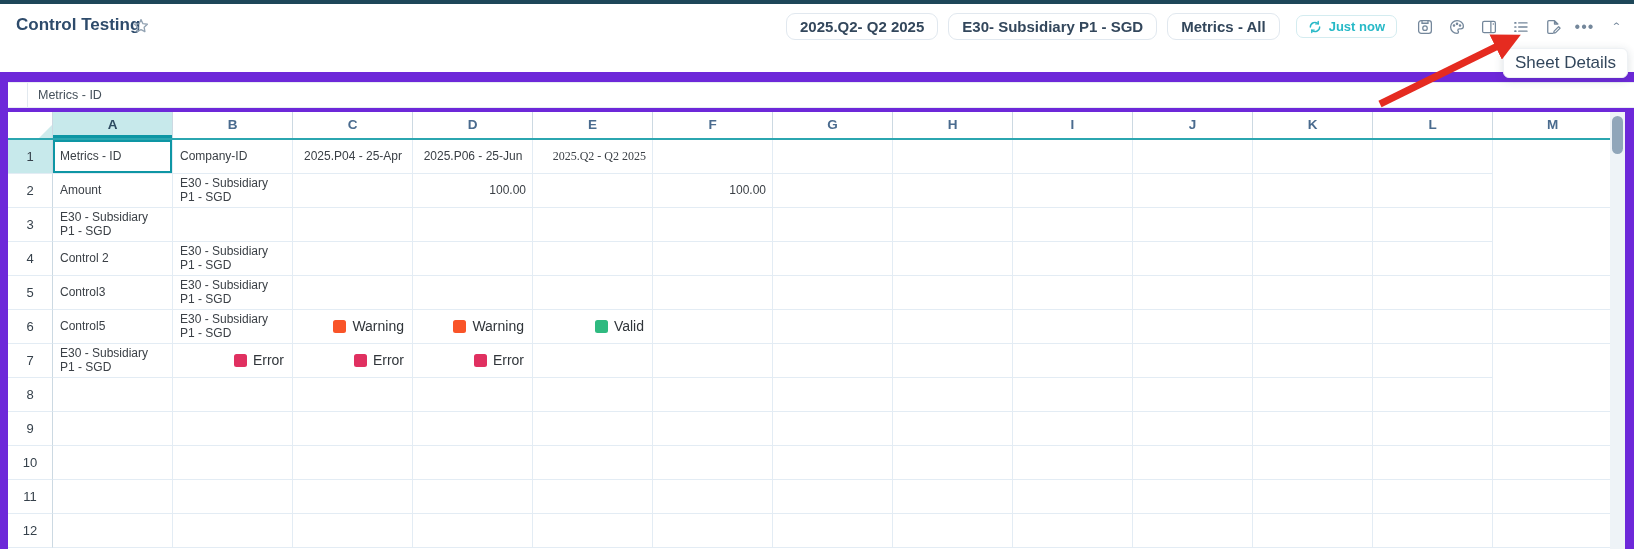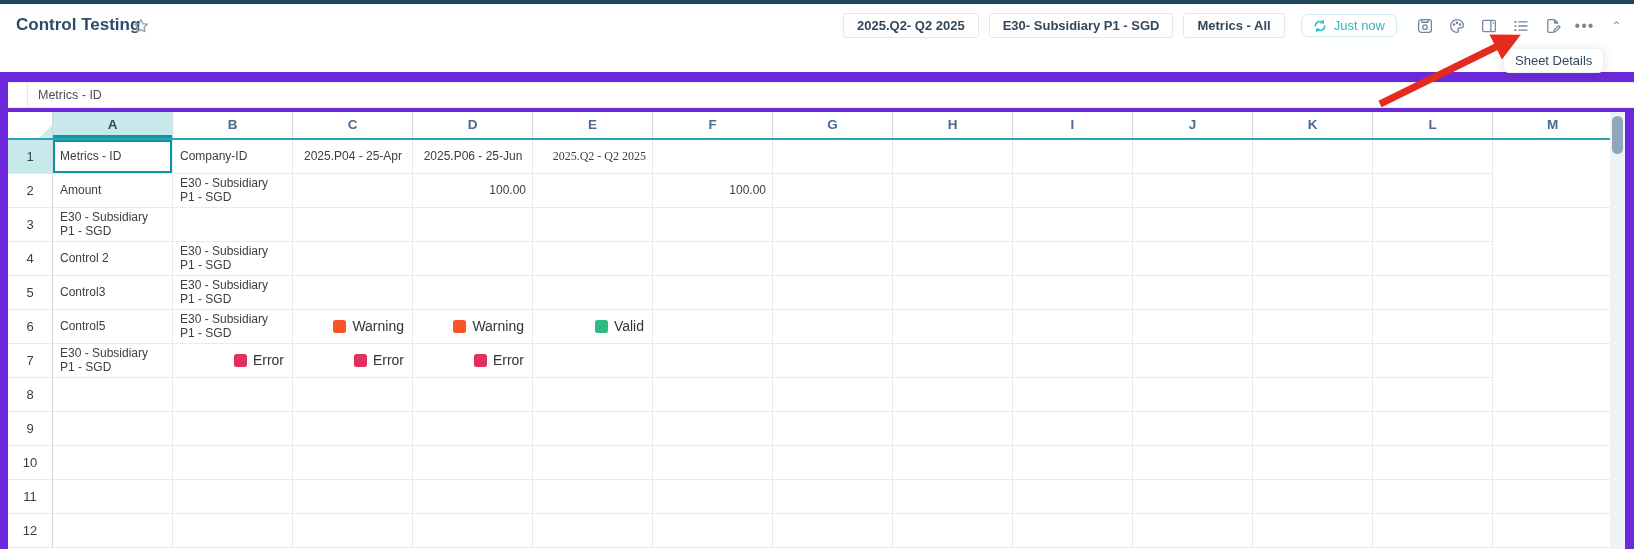--- a/index.html
+++ b/index.html
@@ -5,24 +5,24 @@
   * { margin:0; padding:0; box-sizing:border-box; }
   html,body { width:1634px; height:549px; overflow:hidden; background:#ffffff;
               font-family:"Liberation Sans", sans-serif; }
   .topbar { position:absolute; left:0; top:0; width:1634px; height:4px; background:#1e4759; }
 
   
   .header { position:absolute; left:0; top:4px; width:1634px; height:40px; background:#fff; }
   .title { position:absolute; left:16px; top:11px; font-size:17px; font-weight:700; color:#2e4b6b; }
   .star { position:absolute; left:132px; top:13px; width:18px; height:18px; color:#93a3b3; cursor:pointer; }
   .hright { position:absolute; right:8px; top:9px; display:flex; align-items:center; gap:10px; }
-  .badge { border:1px solid #e1e8ef; border-radius:3px; padding:4px 13px; font-size:13px;
+  .badge { border:1px solid #e1e8ef; border-radius:9px; padding:4px 13px; font-size:15px;
            color:#33475c; font-weight:600; background:#fff; white-space:nowrap; cursor:pointer; }
   .refresh-btn { border:1px solid #d4ecf0; border-radius:7px; padding:3px 11px; display:flex;
-           align-items:center; gap:7px; color:#27b9c7; font-size:13px; font-weight:400;
+           align-items:center; gap:7px; color:#27b9c7; font-size:13px; font-weight:700;
            background:#fff; cursor:pointer; white-space:nowrap; margin-left:6px; }
   .tool-icons { display:flex; align-items:center; gap:13px; margin-left:8px; }
   .ticon { width:19px; height:19px; color:#74879b; cursor:pointer; display:flex;
            align-items:center; justify-content:center; }
   .ticon svg { width:18px; height:18px; }
   .more-glyph { font-size:16px; color:#74879b; letter-spacing:1px; line-height:10px; }
   .chev { font-size:13px; color:#74879b; transform:scaleY(0.8); }
 
   
   .tabbar { position:absolute; left:0; top:44px; width:1634px; height:27px; background:#fff;
@@ -58,21 +58,21 @@
   .cell.sel-cell { box-shadow:inset 0 0 0 2px #0e96a4; }
   .chip { margin-left:auto; display:flex; align-items:center; gap:6px; padding-right:8px; font-size:14px; color:#30353a; }
   .sq { width:13px; height:13px; border-radius:2.5px; flex:none; }
 
   
   .vtrack { position:absolute; left:1610px; top:112px; width:15px; height:437px; background:#eef3f7; }
   .vthumb { position:absolute; left:2px; top:4px; width:11px; height:38px; background:#90a6ba; border-radius:6px; cursor:grab; }
 
   
   .tooltip { position:absolute; left:1503px; top:48px; background:#fff; border:1px solid #eef1f4;
-            border-radius:6px; padding:4px 11px; font-size:13px; color:#33475c;
+            border-radius:6px; padding:4px 11px; font-size:17px; color:#33475c;
             box-shadow:0 2px 10px rgba(40,60,80,.16); z-index:30; white-space:nowrap; }
   .arrow-overlay { position:absolute; left:0; top:0; width:1634px; height:549px;
             pointer-events:none; z-index:40; }
 </style>
 </head>
 <body>
 
 <div class="topbar"></div>
 
 <div class="header">

